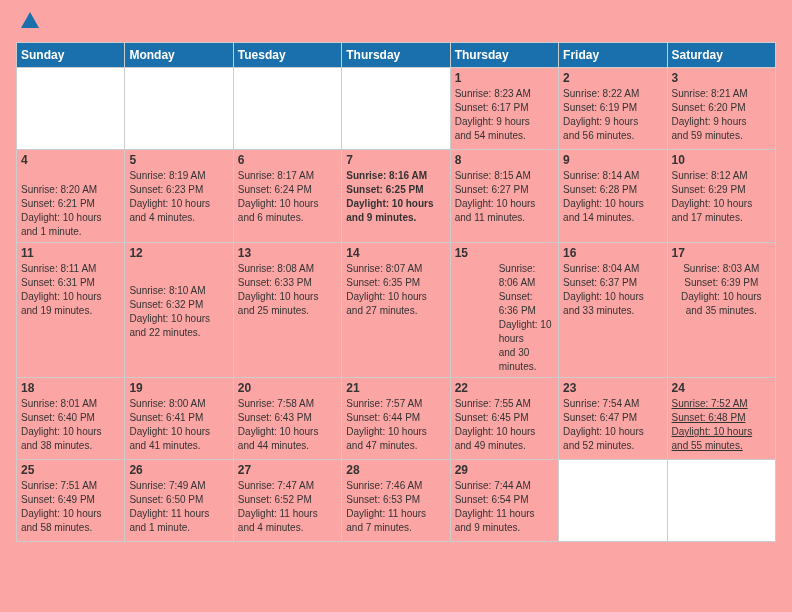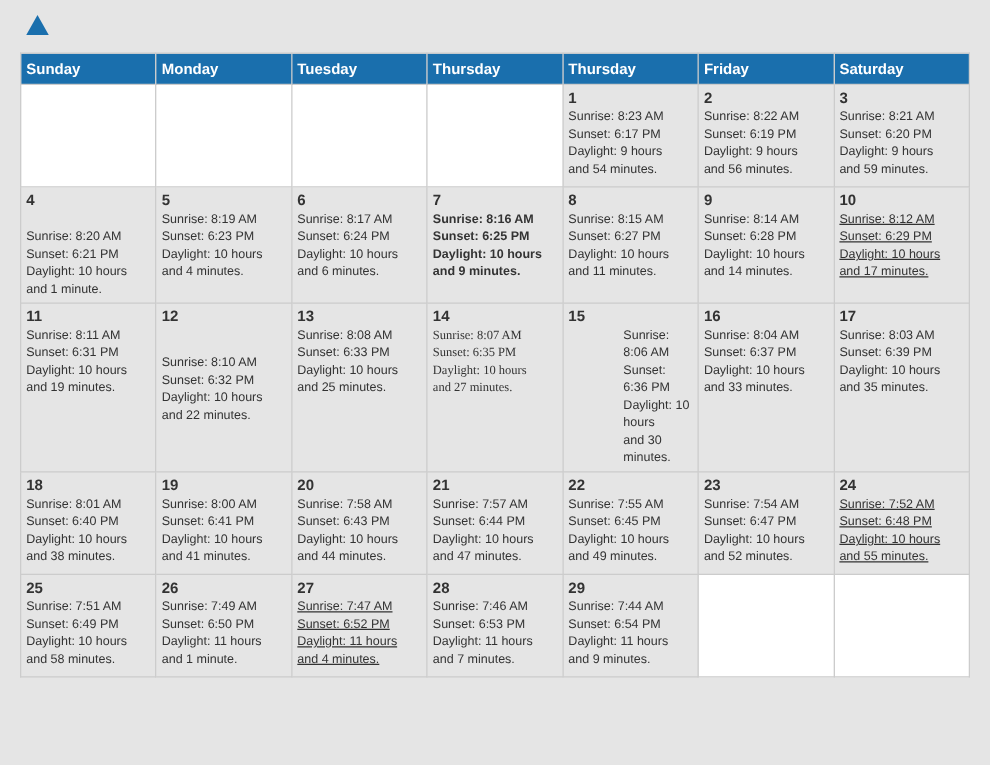--- a/index.html
+++ b/index.html
@@ -7,21 +7,21 @@
       font-family: Arial, sans-serif;
       background: #fff;
       width: 792px;
       height: 612px;
       overflow: hidden;
     }
     .page {
       width: 792px;
       height: 612px;
       padding: 16px;
-      background: #e5e5e5;
+      background: #fca5a5;
     }
     .header {
       display: flex;
       justify-content: space-between;
       align-items: flex-start;
       margin-bottom: 10px;
     }
     .logo {
       display: flex;
       align-items: center;
@@ -178,21 +178,21 @@
           </td>
           <td>
             <span class="day-number">9</span>
             <div class="day-info" style="white-space: pre-line;">Sunrise: 8:14 AM
 Sunset: 6:28 PM
 Daylight: 10 hours
 and 14 minutes.</div>
           </td>
           <td>
             <span class="day-number">10</span>
-            <div class="day-info" style="white-space: pre-line; text-decoration: underline;">Sunrise: 8:12 AM
+            <div class="day-info" style="white-space: pre-line;">Sunrise: 8:12 AM
 Sunset: 6:29 PM
 Daylight: 10 hours
 and 17 minutes.</div>
           </td>
         </tr>
         <tr>
           <td>
             <span class="day-number">11</span>
             <div class="day-info" style="white-space: pre-line;">Sunrise: 8:11 AM
 Sunset: 6:31 PM
@@ -208,42 +208,42 @@
           </td>
           <td>
             <span class="day-number">13</span>
             <div class="day-info" style="white-space: pre-line;">Sunrise: 8:08 AM
 Sunset: 6:33 PM
 Daylight: 10 hours
 and 25 minutes.</div>
           </td>
           <td>
             <span class="day-number">14</span>
-            <div class="day-info" style="white-space: pre-line; font-family: Liberation Serif, serif;">Sunrise: 8:07 AM
+            <div class="day-info" style="white-space: pre-line;">Sunrise: 8:07 AM
 Sunset: 6:35 PM
 Daylight: 10 hours
 and 27 minutes.</div>
           </td>
           <td>
             <span class="day-number">15</span>
             <div class="day-info" style="white-space: pre-line; margin-left: 44px;">Sunrise: 8:06 AM
 Sunset: 6:36 PM
 Daylight: 10 hours
 and 30 minutes.</div>
           </td>
           <td>
             <span class="day-number">16</span>
             <div class="day-info" style="white-space: pre-line;">Sunrise: 8:04 AM
 Sunset: 6:37 PM
 Daylight: 10 hours
 and 33 minutes.</div>
           </td>
           <td>
             <span class="day-number">17</span>
-            <div class="day-info" style="white-space: pre-line;">Sunrise: 8:03 AM
+            <div class="day-info" style="white-space: pre-line; text-align: center;">Sunrise: 8:03 AM
 Sunset: 6:39 PM
 Daylight: 10 hours
 and 35 minutes.</div>
           </td>
         </tr>
         <tr>
           <td>
             <span class="day-number">18</span>
             <div class="day-info" style="white-space: pre-line;">Sunrise: 8:01 AM
 Sunset: 6:40 PM
@@ -303,21 +303,21 @@
           </td>
           <td>
             <span class="day-number">26</span>
             <div class="day-info" style="white-space: pre-line;">Sunrise: 7:49 AM
 Sunset: 6:50 PM
 Daylight: 11 hours
 and 1 minute.</div>
           </td>
           <td>
             <span class="day-number">27</span>
-            <div class="day-info" style="white-space: pre-line; text-decoration: underline;">Sunrise: 7:47 AM
+            <div class="day-info" style="white-space: pre-line;">Sunrise: 7:47 AM
 Sunset: 6:52 PM
 Daylight: 11 hours
 and 4 minutes.</div>
           </td>
           <td>
             <span class="day-number">28</span>
             <div class="day-info" style="white-space: pre-line;">Sunrise: 7:46 AM
 Sunset: 6:53 PM
 Daylight: 11 hours
 and 7 minutes.</div>

